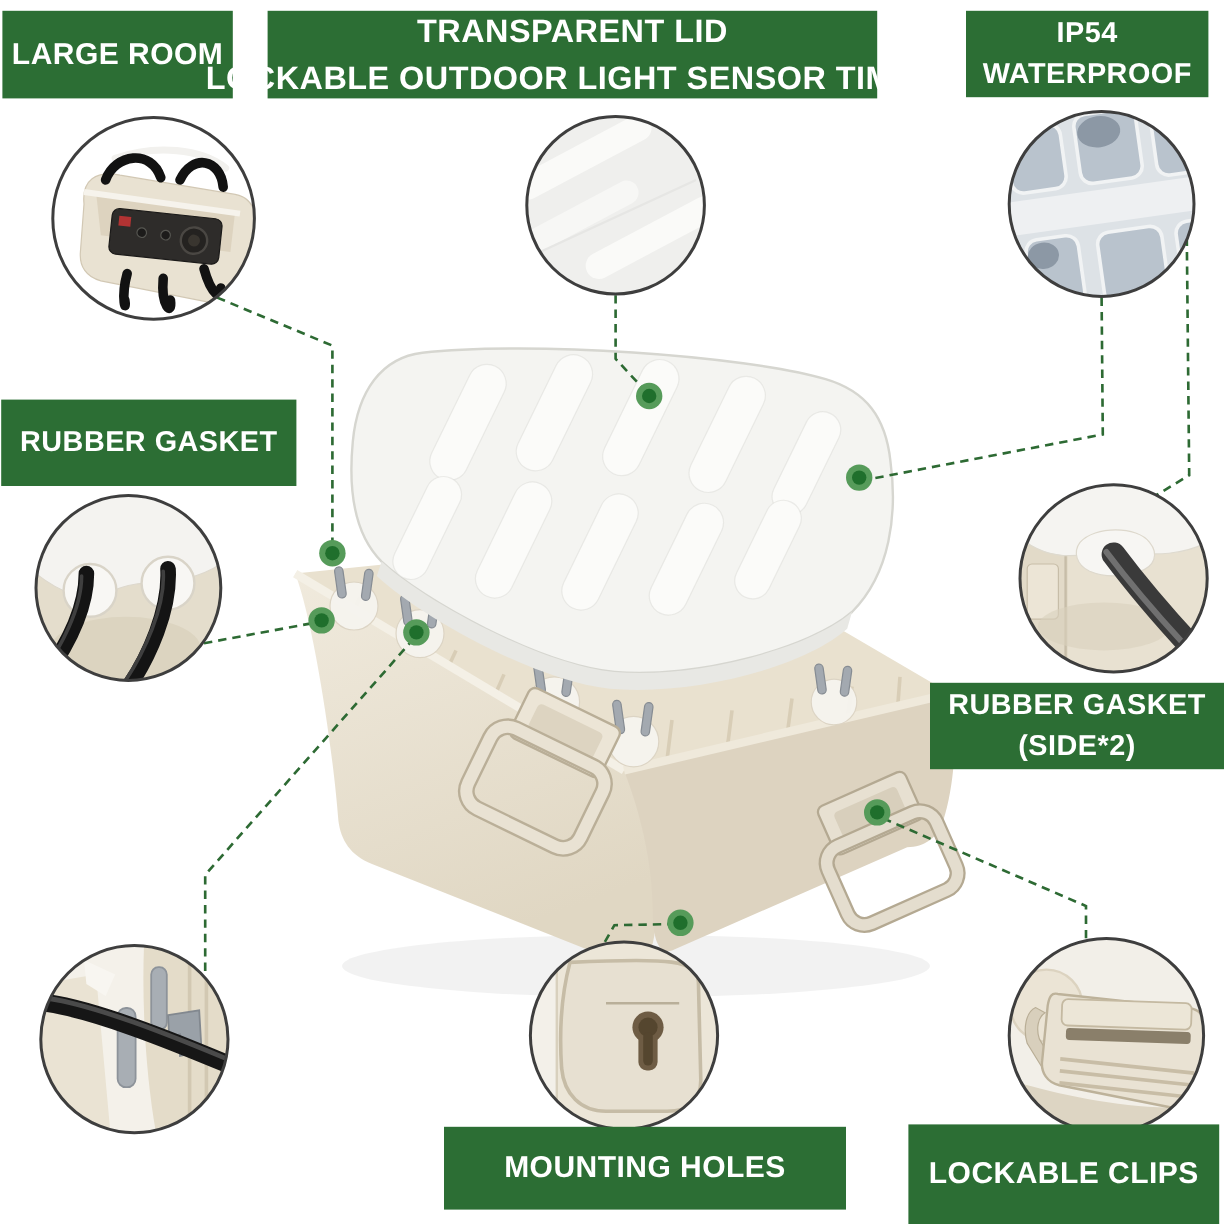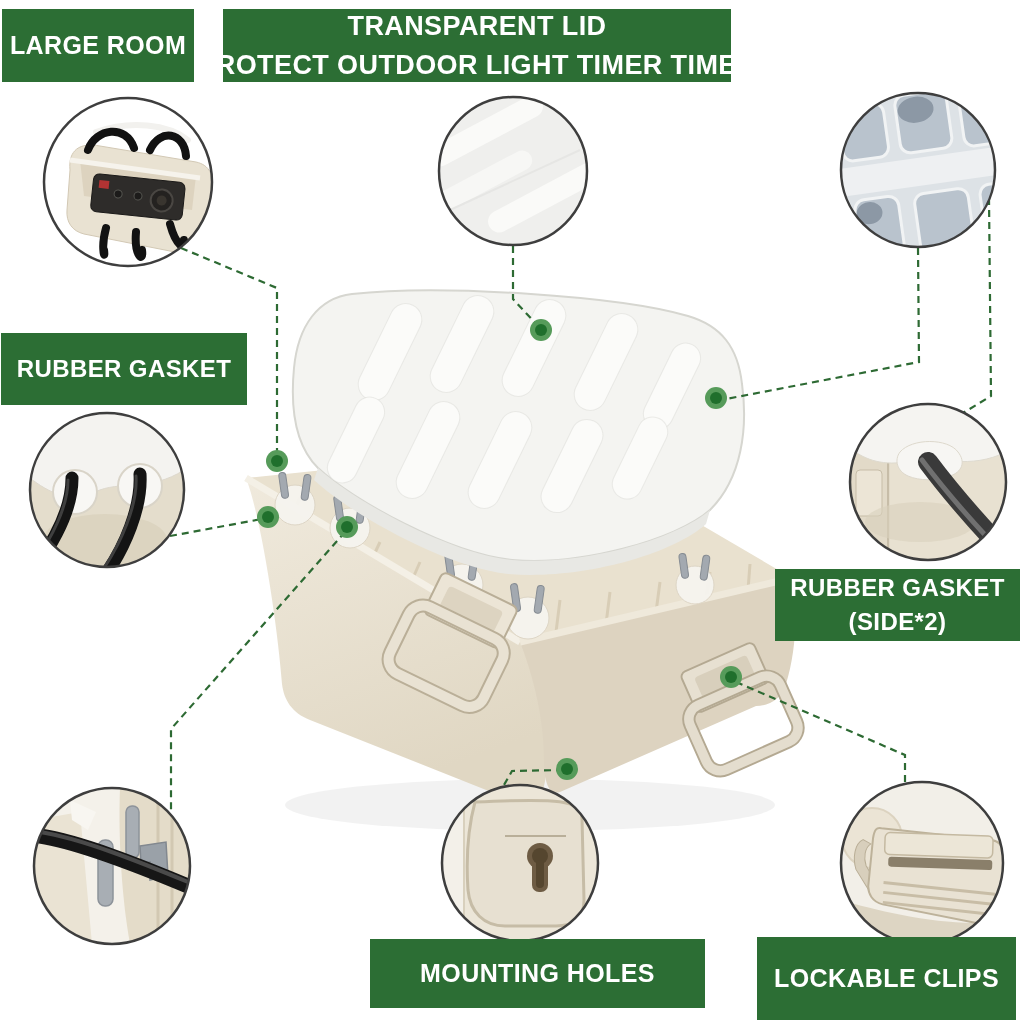--- a/index.html
+++ b/index.html
@@ -355,23 +355,27 @@
     <circle cx="922" cy="863" r="81" fill="none" stroke="#3e3e3e" stroke-width="2.5"></circle>
   </g>
 </svg>
 
 <div class="banner fs25" style="left:2px;top:9px;width:192px;height:73px">
   <span>LARGE ROOM</span>
 </div>
 
 <div class="banner fs23" style="left:223px;top:9px;width:508px;height:73px">
   <span>TRANSPARENT LID</span>
-  <span>PROTECT OUTDOOR LIGHT TIMER TIMER</span>
-</div>
-
+  <span>LOCKABLE OUTDOOR LIGHT SENSOR TIMER</span>
+</div>
+
+<div class="banner fs24" style="left:805px;top:9px;width:202px;height:72px">
+  <span>IP54</span>
+  <span>WATERPROOF</span>
+</div>
 
 <div class="banner fs24" style="left:1px;top:333px;width:246px;height:72px">
   <span>RUBBER GASKET</span>
 </div>
 
 <div class="banner fs24" style="left:775px;top:569px;width:245px;height:72px">
   <span>RUBBER GASKET</span>
   <span>(SIDE*2)</span>
 </div>
 

